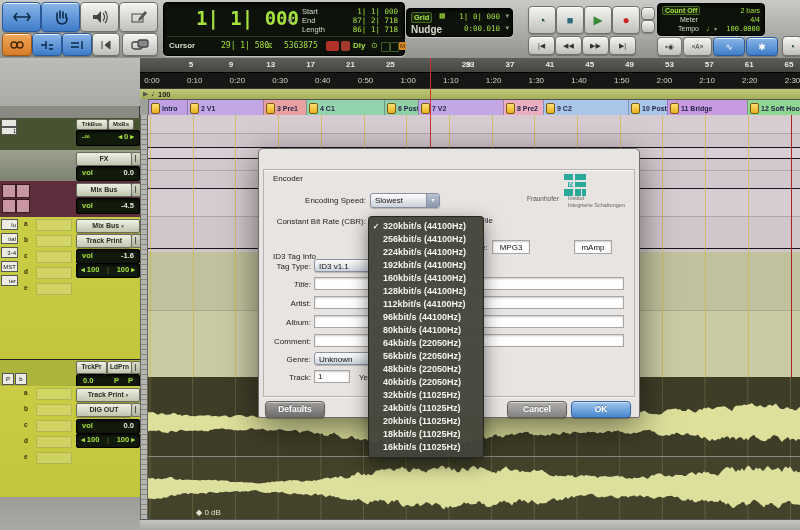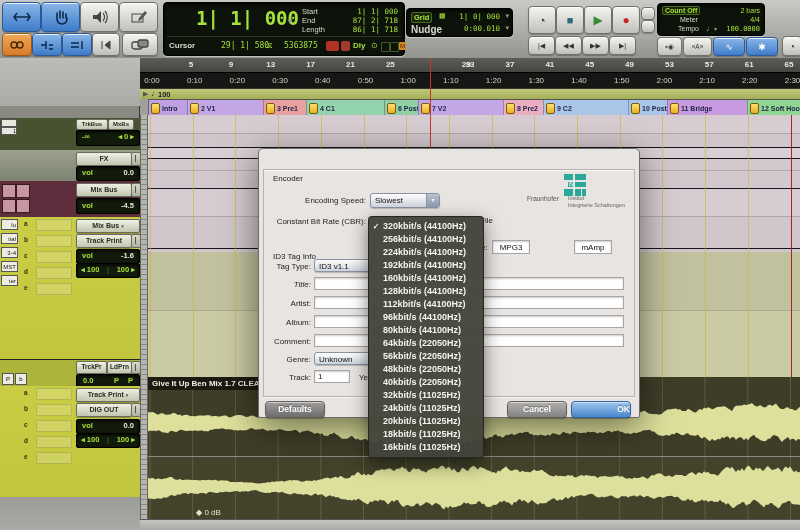--- a/index.html
+++ b/index.html
@@ -39,21 +39,21 @@
   #dialog{left:258px;top:148px;width:380px;height:268px;background:#e7e4e1;border:1px solid #6e6c6a;border-radius:5px 5px 2px 2px;box-shadow:0 10px 34px rgba(0,0,0,.5);z-index:10;}
   #dlg-title{position:absolute;left:0;top:0;right:0;height:16px;background:linear-gradient(#f5f3f1,#d6d3d0);border-bottom:1px solid #9a9896;border-radius:5px 5px 0 0;text-align:center;font-size:10.5px;color:#2e2e2e;line-height:16px;}
   .dlbl{position:absolute;font-size:8px;color:#1e1e1e;white-space:nowrap;}
   .dlbl.r{text-align:right;}
   .dinput{position:absolute;background:#fff;border:1px solid #a8a5a2;box-shadow:inset 0 1px 2px rgba(0,0,0,.2);font-size:8px;color:#111;line-height:12px;padding:0 3px;box-sizing:border-box;}
   .dpop{position:absolute;background:linear-gradient(#fdfdfd,#cfd4dc);border:1px solid #8a92a2;border-radius:3px;font-size:8px;color:#111;line-height:13px;padding:0 14px 0 4px;box-sizing:border-box;box-shadow:0 1px 1px rgba(0,0,0,.2);white-space:nowrap;overflow:hidden;}
   .dpop .arr{position:absolute;right:0;top:0;bottom:0;width:12px;background:linear-gradient(#b9c2d2,#8c98ae);border-left:1px solid #8a92a2;border-radius:0 2px 2px 0;color:#fff;font-size:6px;text-align:center;line-height:13px;}
   .dbtn{position:absolute;height:15px;border-radius:4px;border:1px solid #62605e;font-size:8.5px;font-weight:bold;text-align:center;line-height:14px;color:#fff;text-shadow:0 -1px 0 rgba(0,0,0,.35);box-shadow:inset 0 1px 0 rgba(255,255,255,.5),0 1px 1px rgba(0,0,0,.3);}
   .dbtn.grey{background:linear-gradient(#b2b0ae,#858381);}
   .dbtn.dark{background:linear-gradient(#a09e9c,#6f6d6b);text-align:center;}
-  .dbtn.blue{background:linear-gradient(#9dc7ef,#4a86cc);border-color:#34639e;text-align:right;}
+  .dbtn.blue{background:linear-gradient(#9dc7ef,#4a86cc);border-color:#34639e;}
   #group{position:absolute;left:4px;top:20px;width:370px;height:226px;border:1px solid #b5b2af;box-shadow:inset 0 1px 0 rgba(255,255,255,.7),0 1px 0 rgba(255,255,255,.6);}
   
   #menu{position:absolute;left:368px;top:216px;width:114px;background:rgba(68,68,58,.96);border:1px solid rgba(30,30,25,.8);border-radius:4px;box-shadow:0 6px 18px rgba(0,0,0,.5);z-index:20;padding:3px 0;}
   .menu-item{height:13px;line-height:13px;display:flex;font-size:9px;font-weight:bold;color:#f4f4ee;white-space:nowrap;}
   .menu-item .chk{width:14px;text-align:center;font-size:8px;flex:0 0 auto;}
   
   .redline{position:absolute;width:1px;background:#c4352a;z-index:5;}
   .wavelane{position:absolute;left:148px;width:652px;overflow:hidden;}
 </style>
 </head>
@@ -337,21 +337,20 @@
         <line x1="343.6" y1="0" x2="343.6" y2="100" stroke="rgba(150,150,100,0.35)"></line>
         <line x1="386.3" y1="0" x2="386.3" y2="100" stroke="rgba(150,150,100,0.35)"></line>
         <line x1="429.0" y1="0" x2="429.0" y2="100" stroke="rgba(150,150,100,0.35)"></line>
         <line x1="471.7" y1="0" x2="471.7" y2="100" stroke="rgba(150,150,100,0.35)"></line>
         <line x1="514.4" y1="0" x2="514.4" y2="100" stroke="rgba(150,150,100,0.35)"></line>
         <line x1="557.1" y1="0" x2="557.1" y2="100" stroke="rgba(150,150,100,0.35)"></line>
         <line x1="599.8" y1="0" x2="599.8" y2="100" stroke="rgba(150,150,100,0.35)"></line>
         <line x1="642.5" y1="0" x2="642.5" y2="100" stroke="rgba(150,150,100,0.35)"></line>
         <polygon points="0,35.1 2,35.6 4,35.0 6,35.6 8,36.7 10,37.7 12,36.8 14,36.0 16,36.9 18,37.7 20,37.6 22,37.5 24,36.6 26,35.8 28,36.7 30,38.1 32,37.6 34,39.1 36,38.0 38,37.8 40,37.9 42,39.2 44,39.1 46,39.3 48,39.3 50,38.6 52,38.5 54,38.4 56,38.8 58,38.2 60,38.3 62,38.2 64,39.5 66,38.9 68,39.1 70,39.4 72,39.4 74,39.1 76,38.4 78,38.4 80,39.7 82,40.5 84,39.8 86,38.9 88,38.3 90,38.0 92,37.9 94,38.3 96,38.9 98,39.9 100,39.7 102,38.9 104,38.4 106,38.9 108,40.0 110,40.7 112,39.2 114,39.9 116,40.4 118,39.7 120,39.0 122,39.8 124,40.3 126,39.3 128,38.5 130,37.3 132,36.4 134,37.1 136,37.4 138,38.0 140,39.1 142,37.8 144,37.7 146,36.1 148,37.4 150,38.3 152,36.9 154,37.0 156,37.2 158,38.0 160,37.6 162,38.5 164,37.7 166,35.3 168,33.8 170,34.6 172,35.6 174,37.0 176,36.6 178,36.5 180,36.9 182,34.6 184,32.3 186,34.1 188,33.8 190,31.9 192,31.7 194,31.2 196,29.8 198,31.4 200,29.3 202,31.3 204,31.0 206,30.4 208,32.0 210,30.8 212,32.0 214,30.3 216,28.2 218,27.1 220,28.6 222,29.5 224,30.9 226,30.6 228,27.8 230,26.2 232,28.5 234,30.2 236,28.9 238,30.1 240,30.9 242,31.6 244,29.8 246,27.7 248,25.9 250,24.3 252,24.3 254,26.0 256,28.2 258,27.9 260,27.4 262,25.4 264,25.6 266,23.9 268,22.4 270,26.8 272,27.0 274,26.9 276,25.3 278,27.7 280,27.7 282,30.2 284,28.2 286,28.8 288,28.6 290,30.9 292,32.8 294,33.6 296,32.7 298,31.9 300,31.1 302,27.6 304,26.1 306,25.0 308,26.3 310,28.2 312,28.9 314,27.2 316,28.1 318,28.7 320,31.2 322,30.7 324,28.9 326,28.8 328,27.4 330,27.9 332,27.8 334,27.7 336,26.4 338,28.3 340,31.0 342,28.8 344,27.4 346,28.0 348,30.7 350,31.0 352,33.2 354,31.8 356,32.4 358,33.2 360,35.0 362,31.9 364,34.1 366,34.8 368,33.9 370,33.4 372,35.2 374,36.6 376,34.2 378,33.4 380,32.2 382,34.4 384,34.7 386,33.0 388,32.2 390,32.1 392,34.0 394,32.4 396,31.8 398,33.1 400,33.9 402,35.2 404,35.0 406,36.5 408,35.5 410,35.8 412,36.8 414,36.8 416,35.6 418,35.7 420,35.7 422,35.9 424,36.4 426,36.7 428,38.1 430,39.0 432,39.5 434,38.9 436,38.4 438,37.9 440,36.4 442,37.6 444,37.6 446,37.3 448,37.1 450,38.3 452,37.8 454,36.5 456,36.0 458,36.2 460,37.0 462,38.0 464,37.4 466,36.3 468,35.9 470,36.8 472,36.7 474,37.0 476,38.2 478,37.2 480,37.4 482,36.9 484,38.0 486,37.4 488,37.8 490,37.4 492,35.6 494,34.4 496,33.8 498,34.4 500,36.3 502,36.7 504,37.1 506,37.2 508,37.0 510,37.5 512,37.5 514,36.7 516,34.7 518,33.6 520,32.3 522,32.4 524,31.9 526,31.8 528,31.6 530,32.6 532,32.2 534,34.0 536,33.9 538,34.1 540,31.8 542,32.8 544,34.1 546,35.2 548,35.4 550,33.3 552,32.1 554,32.9 556,30.6 558,31.4 560,30.3 562,31.1 564,32.2 566,31.7 568,30.5 570,29.8 572,30.0 574,29.4 576,29.3 578,30.1 580,31.6 582,32.4 584,34.2 586,30.6 588,28.8 590,28.7 592,28.6 594,28.6 596,27.4 598,27.9 600,27.4 602,27.0 604,26.0 606,28.3 608,29.3 610,29.6 612,27.9 614,29.2 616,30.4 618,29.9 620,28.3 622,27.4 624,28.9 626,27.8 628,26.4 630,29.2 632,31.6 634,32.1 636,32.1 638,30.5 640,30.2 642,32.0 644,32.0 646,32.9 648,33.6 650,31.4 652,29.7 652,62.6 650,62.1 648,64.0 646,61.9 644,61.7 642,62.9 640,59.9 638,61.5 636,62.7 634,65.1 632,62.5 630,59.5 628,58.7 626,58.1 624,59.3 622,61.7 620,61.8 618,64.0 616,64.3 614,63.8 612,62.9 610,61.2 608,60.5 606,57.7 604,59.0 602,60.4 600,63.2 598,61.1 596,63.3 594,61.0 592,60.0 590,61.0 588,62.8 586,60.3 584,60.0 582,62.1 580,59.6 578,59.4 576,61.3 574,60.1 572,62.6 570,61.8 568,63.3 566,63.4 564,61.7 562,64.3 560,62.9 558,61.1 556,59.7 554,61.7 552,60.2 550,57.4 548,58.7 546,58.7 544,58.2 542,58.2 540,56.2 538,56.4 536,58.0 534,58.3 532,57.2 530,56.0 528,55.7 526,57.5 524,56.7 522,58.6 520,58.4 518,57.7 516,59.0 514,58.8 512,58.5 510,57.9 508,56.2 506,54.6 504,54.5 502,52.8 500,53.0 498,53.2 496,53.3 494,54.0 492,55.0 490,55.5 488,56.3 486,55.4 484,56.8 482,57.1 480,56.1 478,56.8 476,56.1 474,54.8 472,54.8 470,53.3 468,54.2 466,54.1 464,55.4 462,54.3 460,53.8 458,54.7 456,55.8 454,56.3 452,55.0 450,56.5 448,55.8 446,54.7 444,54.9 442,55.2 440,54.4 438,56.0 436,55.6 434,56.1 432,55.9 430,55.6 428,55.1 426,54.6 424,55.7 422,57.4 420,55.9 418,56.3 416,54.7 414,55.8 412,58.1 410,57.6 408,57.1 406,56.3 404,56.5 402,58.7 400,57.5 398,58.7 396,58.5 394,57.9 392,57.4 390,58.8 388,57.7 386,58.6 384,56.9 382,57.3 380,54.7 378,55.0 376,55.3 374,56.2 372,55.4 370,56.4 368,57.3 366,58.3 364,56.6 362,57.6 360,57.9 358,57.8 356,59.7 354,60.8 352,58.7 350,59.4 348,57.2 346,57.9 344,59.9 342,60.1 340,60.9 338,62.0 336,60.3 334,60.7 332,62.2 330,61.6 328,61.4 326,63.2 324,66.6 322,64.6 320,63.0 318,64.6 316,65.7 314,66.1 312,64.7 310,67.0 308,69.5 306,68.1 304,67.7 302,67.1 300,67.3 298,64.7 296,63.3 294,60.9 292,61.0 290,61.3 288,61.1 286,62.8 284,61.7 282,62.3 280,62.8 278,65.2 276,65.3 274,64.0 272,63.5 270,66.6 268,68.4 266,67.6 264,65.3 262,63.2 260,61.3 258,63.8 256,63.5 254,62.7 252,65.8 250,64.9 248,62.4 246,64.1 244,67.7 242,66.5 240,67.8 238,66.6 236,66.1 234,63.5 232,62.2 230,65.1 228,66.7 226,65.4 224,65.1 222,64.1 220,63.5 218,61.9 216,62.2 214,62.8 212,63.5 210,61.4 208,62.6 206,61.1 204,58.7 202,59.7 200,61.4 198,61.7 196,61.7 194,61.7 192,60.2 190,58.2 188,57.4 186,55.5 184,56.9 182,57.1 180,59.1 178,58.8 176,58.7 174,56.3 172,57.3 170,55.8 168,56.2 166,56.8 164,54.9 162,54.6 160,53.6 158,53.7 156,54.3 154,54.6 152,55.9 150,54.6 148,52.8 146,53.0 144,53.8 142,53.9 140,54.1 138,54.1 136,53.3 134,52.7 132,52.1 130,52.4 128,53.2 126,53.6 124,53.4 122,53.0 120,53.9 118,53.2 116,52.2 114,51.5 112,52.4 110,52.2 108,52.7 106,52.2 104,51.0 102,51.5 100,52.5 98,53.3 96,53.3 94,53.5 92,52.9 90,53.7 88,53.1 86,53.4 84,52.6 82,52.5 80,52.1 78,52.4 76,51.8 74,51.3 72,51.8 70,52.0 68,51.8 66,52.3 64,52.8 62,52.9 60,54.6 58,54.1 56,54.3 54,53.6 52,53.4 50,54.1 48,53.5 46,53.6 44,54.1 42,53.4 40,54.0 38,54.1 36,53.4 34,53.0 32,52.8 30,54.2 28,54.9 26,54.6 24,53.8 22,54.3 20,56.3 18,55.8 16,55.6 14,55.2 12,53.7 10,53.2 8,54.2 6,53.5 4,54.1 2,53.6 0,54.6" fill="#e9eca5" opacity="0.93"></polygon>
       </svg>
-    <div class="abs" style="left:0;top:0;width:196px;height:13px;background:rgba(22,22,14,.88);line-height:13px;padding-left:4px;font-size:8px;font-weight:bold;color:#f0f0e8;white-space:nowrap;">Give It Up Ben Mix 1.7 CLEA</div>
   </div>
   <div class="wavelane" id="lane2" style="top:456px;height:63px;background:#43432b;border-top:1px solid #8a8a80;">
     <svg id="wave2" width="652" height="63" style="position:absolute;left:0;top:0;">
         <line x1="2.0" y1="0" x2="2.0" y2="100" stroke="rgba(150,150,100,0.35)"></line>
         <line x1="44.7" y1="0" x2="44.7" y2="100" stroke="rgba(150,150,100,0.35)"></line>
         <line x1="87.4" y1="0" x2="87.4" y2="100" stroke="rgba(150,150,100,0.35)"></line>
         <line x1="130.1" y1="0" x2="130.1" y2="100" stroke="rgba(150,150,100,0.35)"></line>
         <line x1="172.8" y1="0" x2="172.8" y2="100" stroke="rgba(150,150,100,0.35)"></line>
         <line x1="215.5" y1="0" x2="215.5" y2="100" stroke="rgba(150,150,100,0.35)"></line>
         <line x1="258.2" y1="0" x2="258.2" y2="100" stroke="rgba(150,150,100,0.35)"></line>

